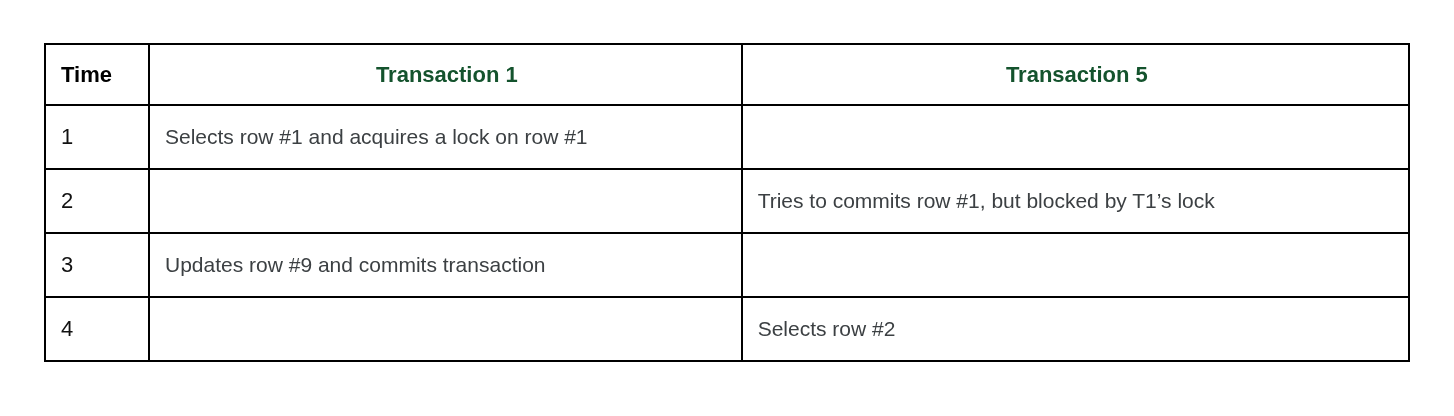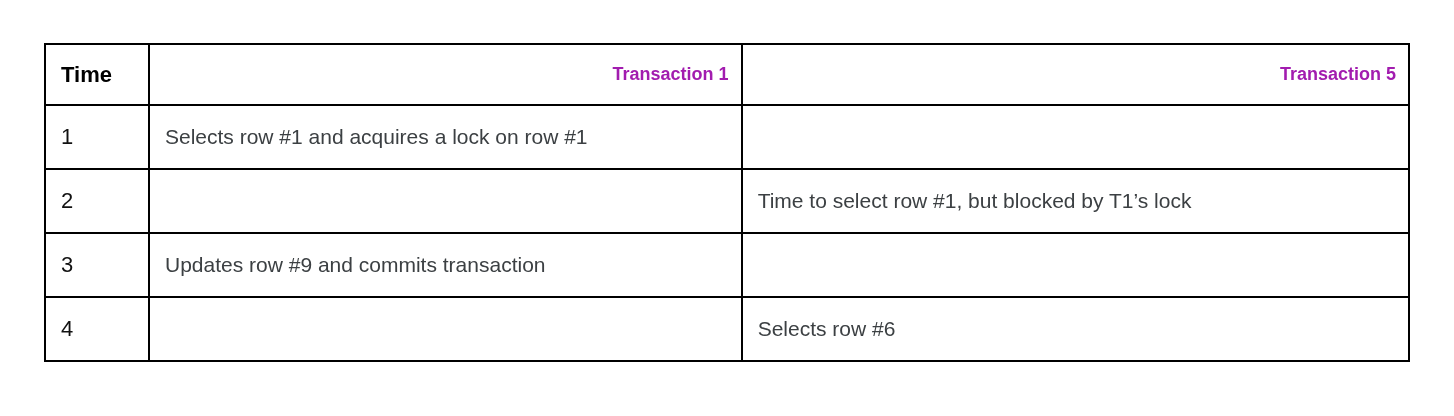--- a/index.html
+++ b/index.html
@@ -39,24 +39,24 @@
   col.c-t2   { width: 661px; }
   tr.header-row { height: 61px; border-radius: 11px; }
   tr.data-row   { height: 64px; }
   th.h-time {
     font-size: 22px;
     font-weight: bold;
     color: #000000;
     text-align: left;
   }
   th.h-tx {
-    font-size: 18px;
+    font-size: 22px;
     font-weight: bold;
-    color: #a21caf;
-    text-align: right;
+    color: #14532d;
+    text-align: center;
   }
   td.c-time-cell {
     font-size: 22px;
     font-weight: normal;
     color: #111111;
   }
   td.c-text-cell {
     font-size: 21px;
     font-weight: normal;
     color: #3c4043;
@@ -81,27 +81,27 @@
     </thead>
     <tbody>
       <tr class="data-row">
         <td class="c-time-cell">1</td>
         <td class="c-text-cell">Selects row #1 and acquires a lock on row #1</td>
         <td class="c-text-cell"></td>
       </tr>
       <tr class="data-row">
         <td class="c-time-cell">2</td>
         <td class="c-text-cell"></td>
-        <td class="c-text-cell">Time to select row #1, but blocked by T1’s lock</td>
+        <td class="c-text-cell">Tries to commits row #1, but blocked by T1’s lock</td>
       </tr>
       <tr class="data-row">
         <td class="c-time-cell">3</td>
         <td class="c-text-cell">Updates row #9 and commits transaction</td>
         <td class="c-text-cell"></td>
       </tr>
       <tr class="data-row">
         <td class="c-time-cell">4</td>
         <td class="c-text-cell"></td>
-        <td class="c-text-cell">Selects row #6</td>
+        <td class="c-text-cell">Selects row #2</td>
       </tr>
     </tbody>
   </table>
 </div>
 
 </body></html>

